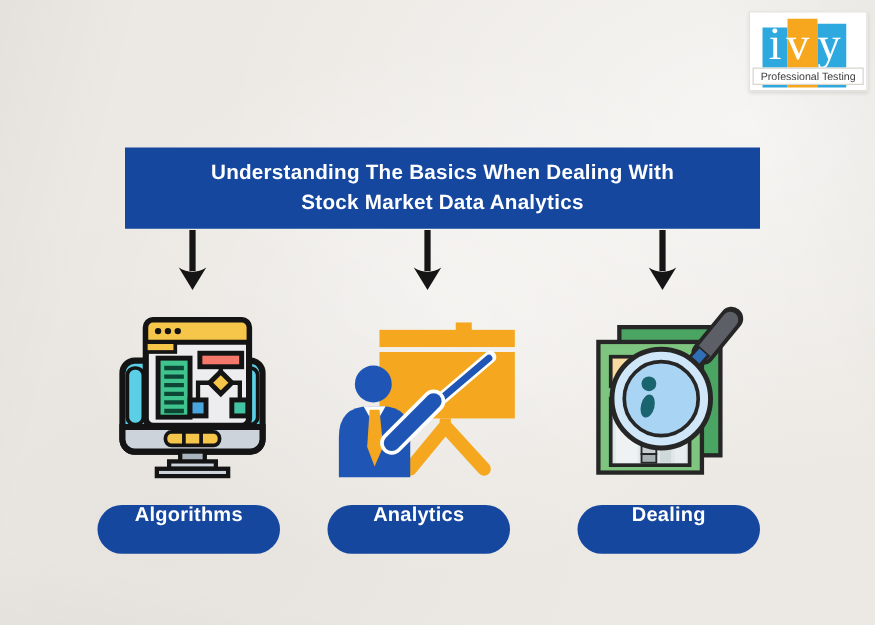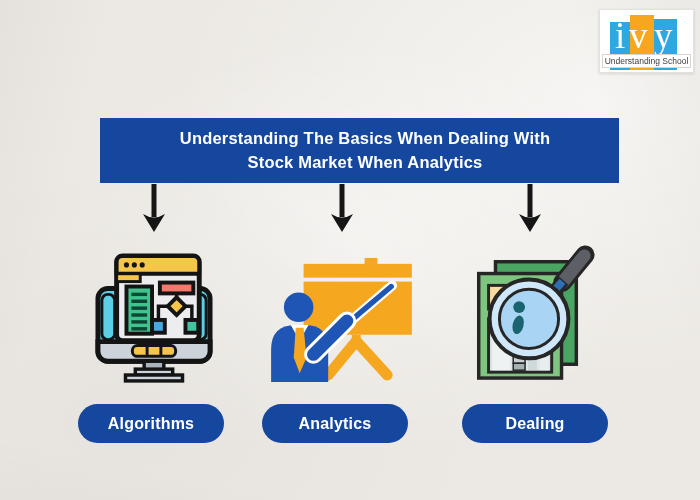--- a/index.html
+++ b/index.html
@@ -29,55 +29,55 @@
   }
   .logo-strip{
     position:absolute;left:2px;top:44px;width:87px;height:12px;background:#ffffff;
     border:1px solid #d8d5cf;display:flex;align-items:center;justify-content:center;
   }
   .logo-strip span{font-size:8.5px;color:#3b3b3b;white-space:nowrap;letter-spacing:0;}
 
   
   .banner{
     left:100px;top:118px;width:508px;height:65px;background:#15479F;
-    display:flex;flex-direction:column;align-items:center;justify-content:center;padding-left:11px;
+    display:flex;flex-direction:column;align-items:center;justify-content:center;
   }
   .banner div{
     color:#ffffff;font-weight:bold;font-size:16.5px;line-height:1.4;letter-spacing:.2px;
     text-align:center;
   }
 
   
   .arrow{width:26px;height:48px;}
 
   
   .pill{
     height:39px;background:#15479F;border-radius:20px;
-    display:flex;align-items:center;justify-content:center;
+    display:flex;align-items:flex-start;justify-content:center;
     color:#ffffff;font-weight:bold;font-size:16px;letter-spacing:.2px;
   }
 </style>
 </head>
 <body>
 
 <div class="abs logo-card">
   <div class="logo-bar" style="left:10px;top:12px;width:20px;height:48px;background:#2EA9E0;"></div>
   <div class="logo-bar" style="left:30px;top:5px;width:24px;height:55px;background:#F6A71D;"></div>
   <div class="logo-bar" style="left:54px;top:9px;width:23px;height:51px;background:#2EA9E0;"></div>
   <span class="logo-letter" style="left:15px;top:7px;">i</span>
   <span class="logo-letter" style="left:29px;top:7px;">v</span>
   <span class="logo-letter" style="left:54px;top:7px;">y</span>
   <div class="logo-strip">
-    <span>Understanding School</span>
+    <span>Professional Testing</span>
   </div>
 </div>
 
 <div class="abs banner">
   <div>Understanding The Basics When Dealing With</div>
-  <div>Stock Market When Analytics</div>
+  <div>Stock Market Data Analytics</div>
 </div>
 
 <svg class="abs arrow" style="left:141px;top:184px;" viewBox="0 0 26 48">
   <line x1="13" y1="0" x2="13" y2="33" stroke="#151515" stroke-width="5"></line>
   <path d="M2 30 L13 48 L24 30 Q13 37 2 30 Z" fill="#151515"></path>
 </svg>
 <svg class="abs arrow" style="left:329px;top:184px;" viewBox="0 0 26 48">
   <line x1="13" y1="0" x2="13" y2="33" stroke="#151515" stroke-width="5"></line>
   <path d="M2 30 L13 48 L24 30 Q13 37 2 30 Z" fill="#151515"></path>
 </svg>

